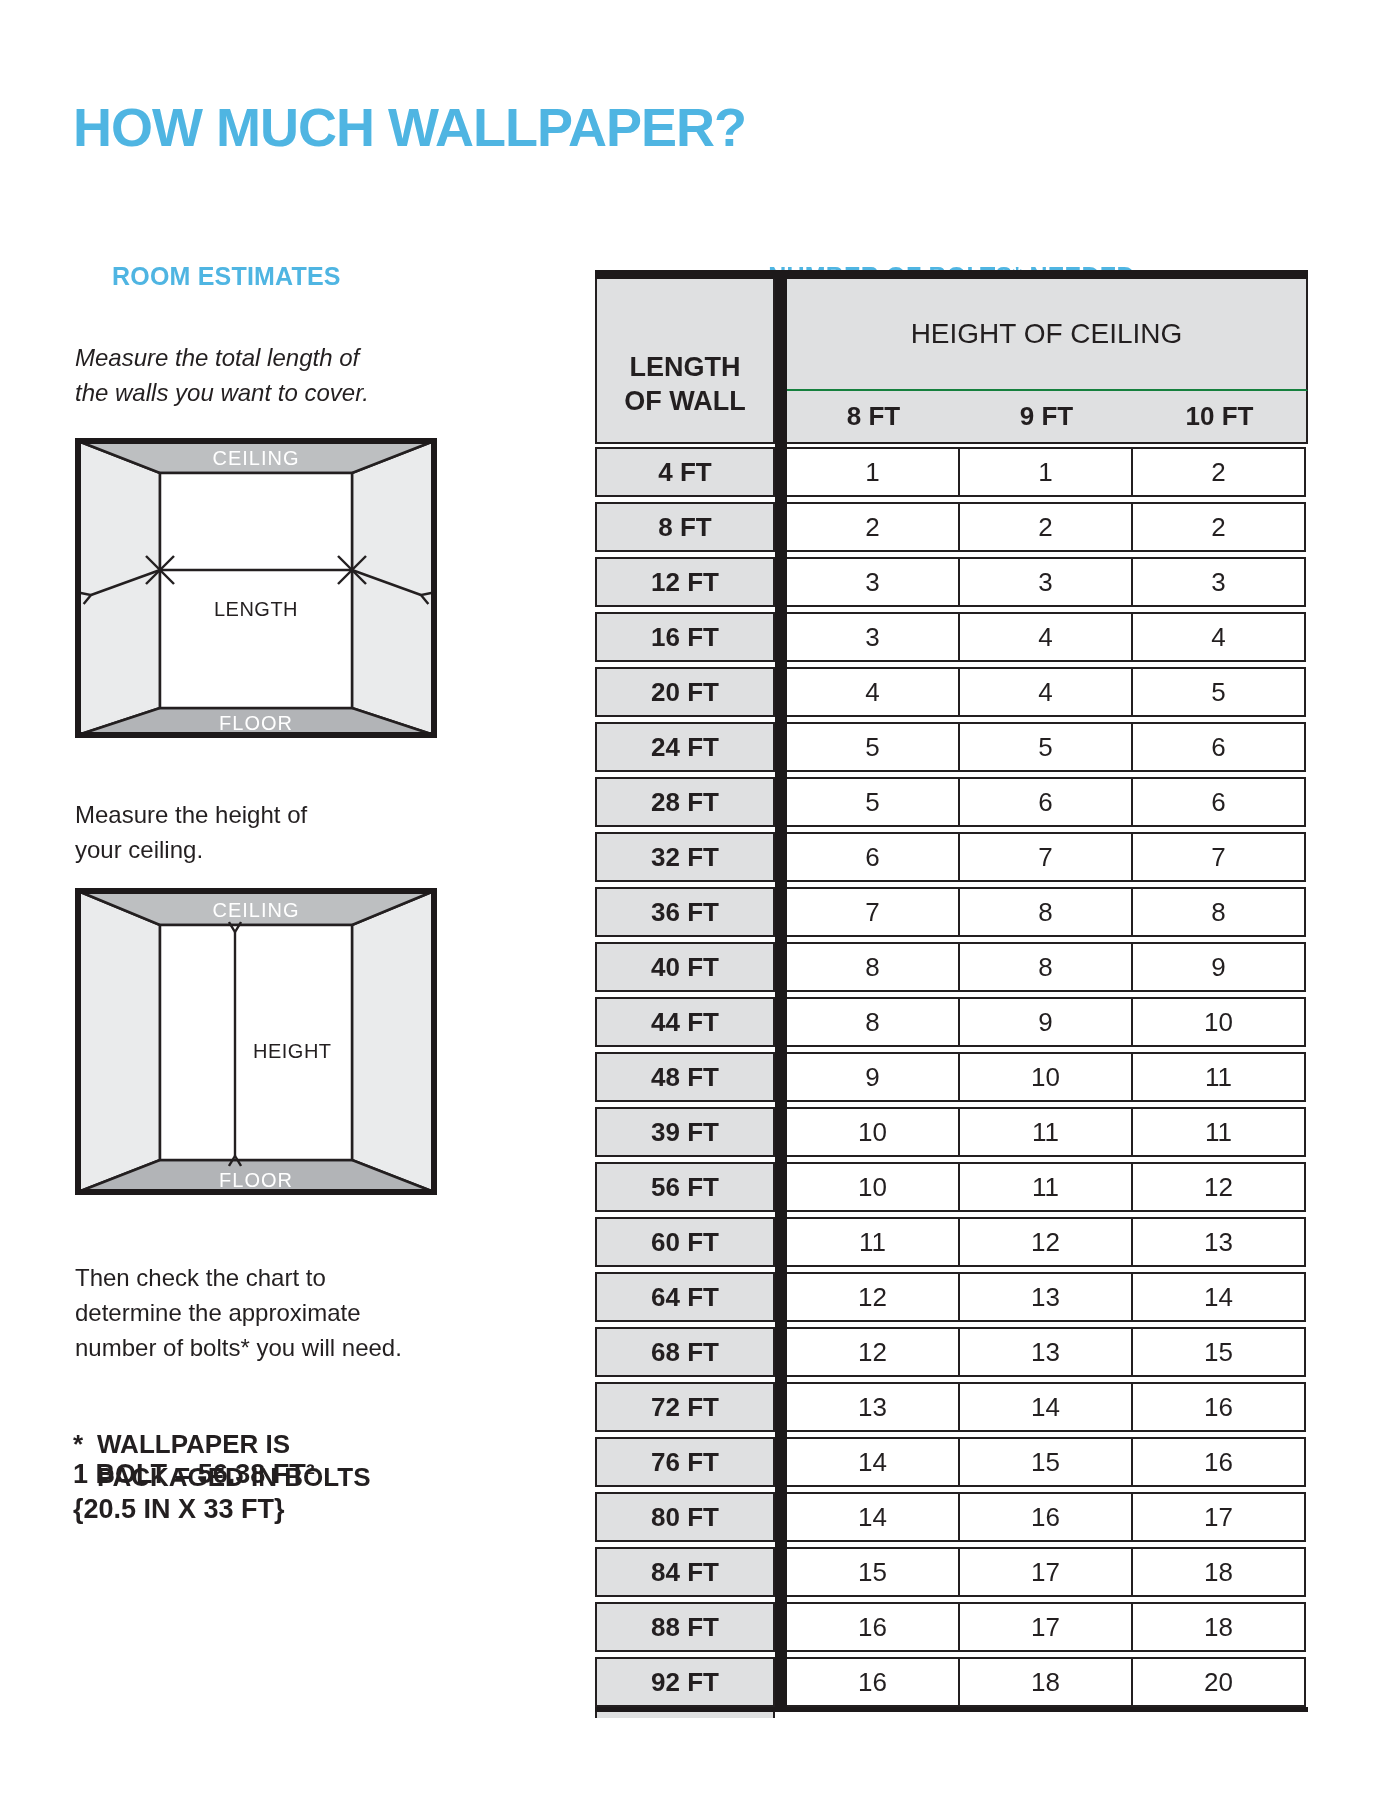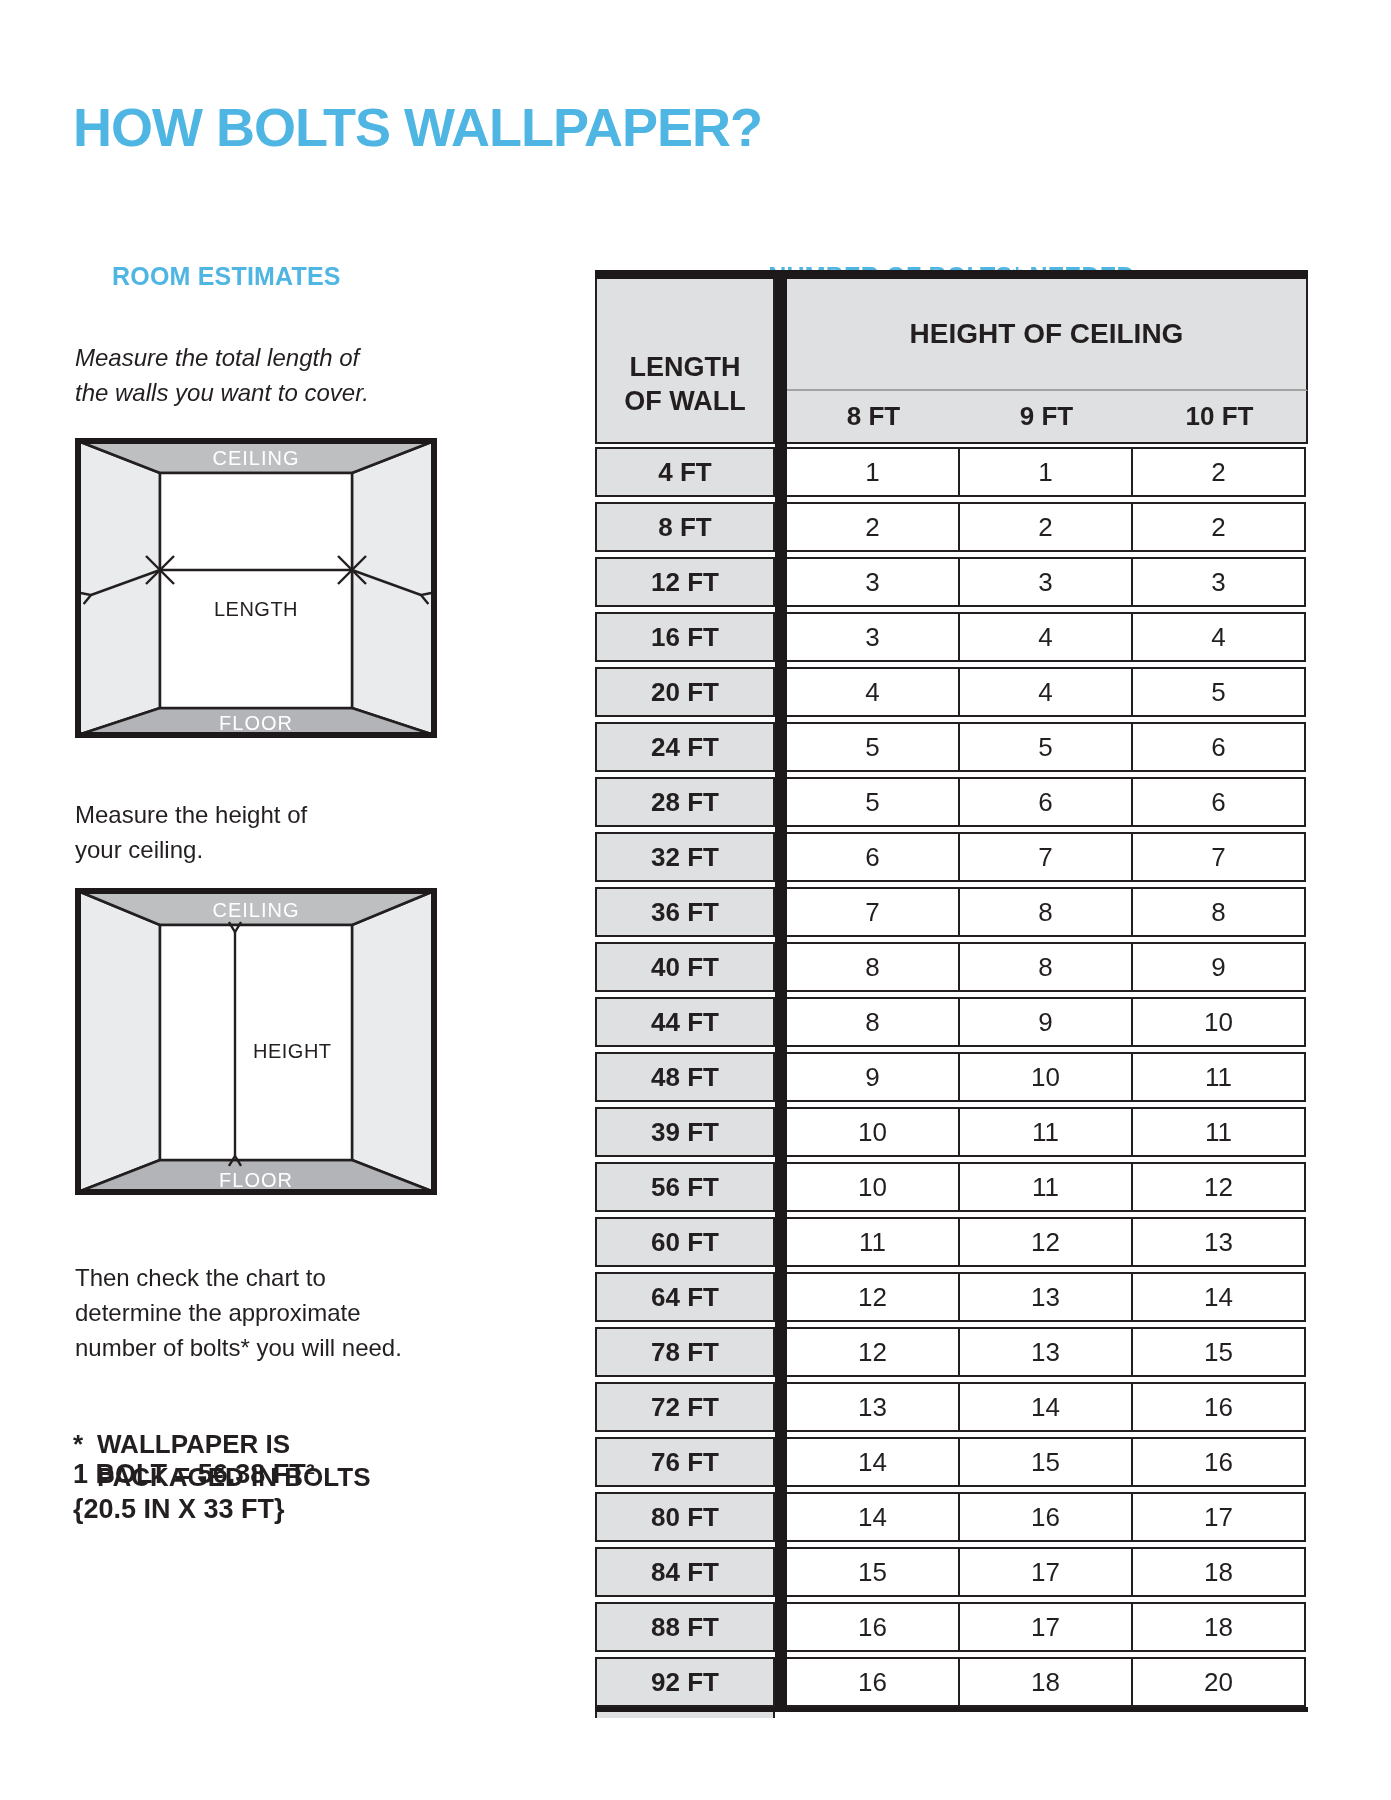--- a/index.html
+++ b/index.html
@@ -37,22 +37,22 @@
   .bottombar { left:0; top:1437px; width:713px; height:5px; background:#1d191a; }
   .graysliver { left:0; top:1442px; width:180px; height:6px; background:#dfe0e1; border-left:2px solid #231f20; border-right:2px solid #231f20; }
 
   .cell-gray { background:#dfe0e1; }
   .col1-header {
     left:0; top:9px; width:180px; height:165px; border:2px solid #231f20; border-top:none;
     display:flex; flex-direction:column; align-items:center; justify-content:center;
     padding-top:46px; font-size:27px; font-weight:bold; line-height:34px; text-align:center;
   }
   .group-header {
-    left:192px; top:9px; width:521px; height:112px; border-right:2px solid #231f20; border-bottom:2px solid #a3a3a3;
-    display:flex; align-items:center; justify-content:center; font-size:28px; font-weight:bold;
+    left:192px; top:9px; width:521px; height:112px; border-right:2px solid #231f20; border-bottom:2px solid #15803d;
+    display:flex; align-items:center; justify-content:center; font-size:28px; font-weight:normal;
   }
   .ft-band {
     left:192px; top:121px; width:521px; height:53px; border-right:2px solid #231f20; border-bottom:2px solid #231f20;
     display:flex; font-size:26px; font-weight:bold;
   }
   .ft-band span { display:flex; align-items:center; justify-content:center; }
   .ft-c1 { width:173px; } .ft-c2 { width:173px; } .ft-c3 { width:173px; }
 
   .rows-host { left:0; top:177px; width:713px; }
   .trow { display:flex; height:50px; margin-bottom:5px; }
@@ -67,21 +67,21 @@
   }
   .trow .v1 { width:173px; } .trow .v2 { width:173px; } .trow .v3 { width:173px; }
 
   svg text { font-family:"Liberation Sans","DejaVu Sans",sans-serif; }
   .room-label-light { fill:#ffffff; font-size:20px; letter-spacing:1px; }
   .room-label-dark  { fill:#231f20; font-size:20px; letter-spacing:0.5px; }
 </style>
 </head>
 <body>
 
-<h1 class="abs page-title">HOW BOLTS WALLPAPER?</h1>
+<h1 class="abs page-title">HOW MUCH WALLPAPER?</h1>
 
 <div class="abs section-heading left-heading">ROOM ESTIMATES</div>
 
 <p class="abs body-para para1">Measure the total length of
 the walls you want to cover.</p>
 
 <svg class="abs diagram d1" viewBox="0 0 362 300">
   <defs>
     <marker id="vArrow" markerWidth="14" markerHeight="14" refX="2" refY="7" orient="auto-start-reverse" markerUnits="userSpaceOnUse">
       <path d="M12,1 L2,7 L12,13" fill="none" stroke="#231f20" stroke-width="2.4"></path>
@@ -277,21 +277,21 @@
 
   <div class="trow">
     <div class="lbl">64 FT</div>
     <div class="gap"></div>
     <div class="val v1">12</div>
     <div class="val v2">13</div>
     <div class="val v3">14</div>
   </div>
 
   <div class="trow">
-    <div class="lbl">78 FT</div>
+    <div class="lbl">68 FT</div>
     <div class="gap"></div>
     <div class="val v1">12</div>
     <div class="val v2">13</div>
     <div class="val v3">15</div>
   </div>
 
   <div class="trow">
     <div class="lbl">72 FT</div>
     <div class="gap"></div>
     <div class="val v1">13</div>

